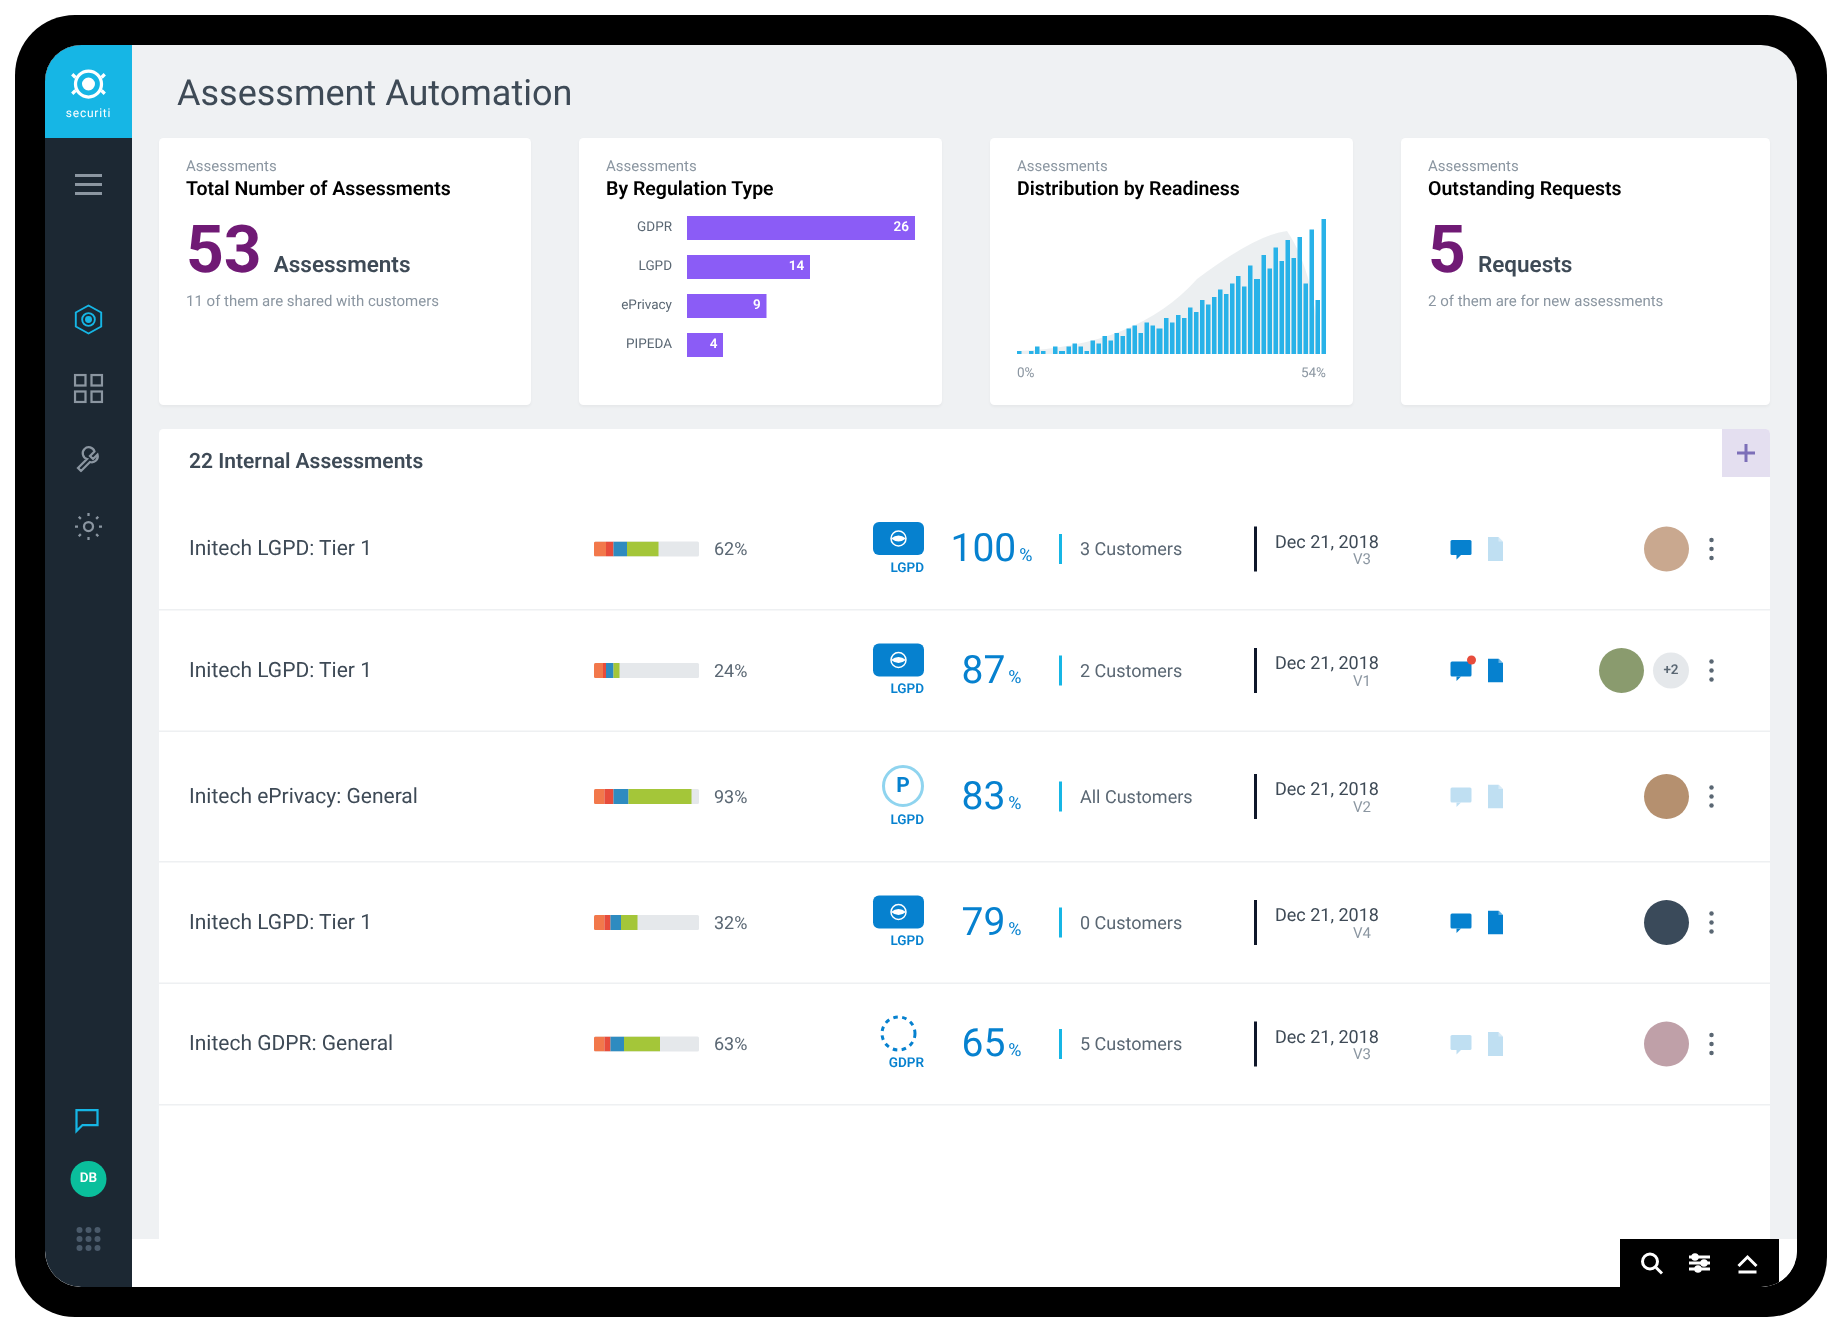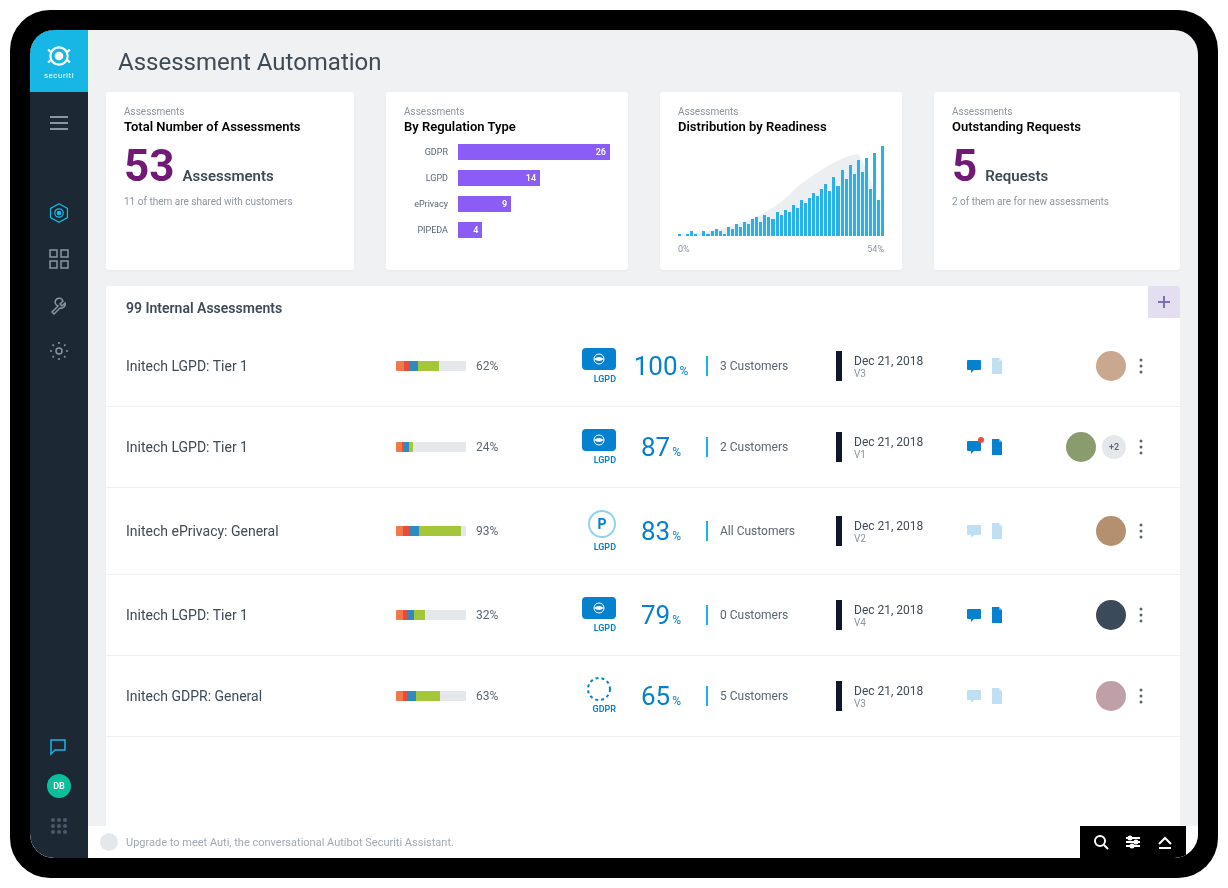--- a/index.html
+++ b/index.html
@@ -73,23 +73,23 @@
 .prog-bar { width: 70px; height: 10px; border-radius: 1px; position: relative; background: #e5e8eb; overflow: hidden; display: flex; }
 .prog-seg { height: 100%; }
 .prog-pct { font-size: 12px; color: #5a6773; }
 .cell-type { width: 70px; display: flex; flex-direction: column; align-items: flex-end; gap: 4px; }
 .type-badge { width: 34px; height: 22px; border-radius: 4px; display: flex; align-items: center; justify-content: center; }
 .type-label { font-size: 9px; color: #0681cf; font-weight: 600; }
 .cell-read { width: 90px; text-align: center; }
 .read-num { font-size: 26px; font-weight: 400; color: #0681cf; }
 .read-pct { font-size: 12px; color: #0681cf; margin-left: 2px; }
 .cell-share { width: 130px; font-size: 12px; color: #5a6773; border-left: 2px solid #16b6e5; padding-left: 12px; height: 20px; display: flex; align-items: center; }
-.cell-pub { width: 130px; border-left: 6px solid #0f172a; padding-left: 12px; height: 30px; display: flex; flex-direction: column; justify-content: center; }
+.cell-pub { width: 130px; border-left: 2px solid #0f172a; padding-left: 12px; height: 30px; display: flex; flex-direction: column; justify-content: center; }
 .pub-date { font-size: 12px; color: #3e4a56; }
-.pub-ver { font-size: 10px; color: #8b96a1; }
+.pub-ver { font-size: 10px; color: #8b96a1; text-align: center; }
 .cell-flags { width: 60px; display: flex; gap: 8px; align-items: center; }
 .flag-icon { width: 16px; height: 16px; position: relative; }
 .flag-icon.dim { opacity: 0.25; }
 .flag-dot { position: absolute; top: -2px; right: -2px; width: 6px; height: 6px; background: #e74c3c; border-radius: 50%; }
 .cell-own { width: 100px; display: flex; align-items: center; justify-content: flex-end; gap: 6px; }
 .owner-avatar { width: 30px; height: 30px; border-radius: 50%; background: #666; }
 .owner-more { width: 24px; height: 24px; border-radius: 50%; background: #e5e8eb; display: flex; align-items: center; justify-content: center; font-size: 9px; color: #5a6773; font-weight: 600; }
 .cell-menu { width: 30px; display: flex; justify-content: center; color: #5a6773; cursor: pointer; }
 
 .bottom-bar { position: absolute; bottom: 0; left: 58px; right: 0; height: 32px; background: #fff; display: flex; align-items: center; padding: 0 12px; border-bottom-right-radius: 24px; }
@@ -305,21 +305,21 @@
       </div>
 
       <div class="table-card">
         <div class="add-btn">
           <svg width="16" height="16" viewBox="0 0 16 16" stroke-width="2">
               <line x1="8" y1="2" x2="8" y2="14"></line>
               <line x1="2" y1="8" x2="14" y2="8"></line>
             </svg>
         </div>
         <div class="table-head">
-          <span class="table-title">99 Internal Assessments</span>
+          <span class="table-title">22 Internal Assessments</span>
         </div>
         <div class="table-body" id="table-body">
             <div class="row">
     <div class="cell-title">Initech LGPD: Tier 1</div>
     <div class="cell-prog">
       <div class="prog-bar">
                   <div class="prog-seg" style="background:#f2784b;width:12%"></div>
                   <div class="prog-seg" style="background:#e74c3c;width:6%"></div>
                   <div class="prog-seg" style="background:#2e8bc0;width:14%"></div>
                   <div class="prog-seg" style="background:#a4c639;width:30%"></div>
@@ -578,24 +578,20 @@
                   <circle cx="2" cy="2" r="1.5"></circle>
                   <circle cx="2" cy="8" r="1.5"></circle>
                   <circle cx="2" cy="14" r="1.5"></circle>
                 </svg>
     </div>
             </div>
           </div>
       </div>
 
       <div class="bottom-bar">
-        <div class="chat-hint">
-          <div class="chat-bubble"></div>
-          <span>Upgrade to meet Auti, the conversational Autibot Securiti Assistant.</span>
-        </div>
         <div class="bottom-right">
           <div class="br-icon">
             <svg width="16" height="16" viewBox="0 0 16 16" fill="none" stroke="#fff" stroke-width="2">
                 <circle cx="7" cy="7" r="5"></circle>
                 <line x1="11" y1="11" x2="15" y2="15"></line>
               </svg>
           </div>
           <div class="br-icon">
             <svg width="16" height="16" viewBox="0 0 16 16" fill="none" stroke="#fff" stroke-width="2">
                 <line x1="1" y1="4" x2="15" y2="4"></line>

